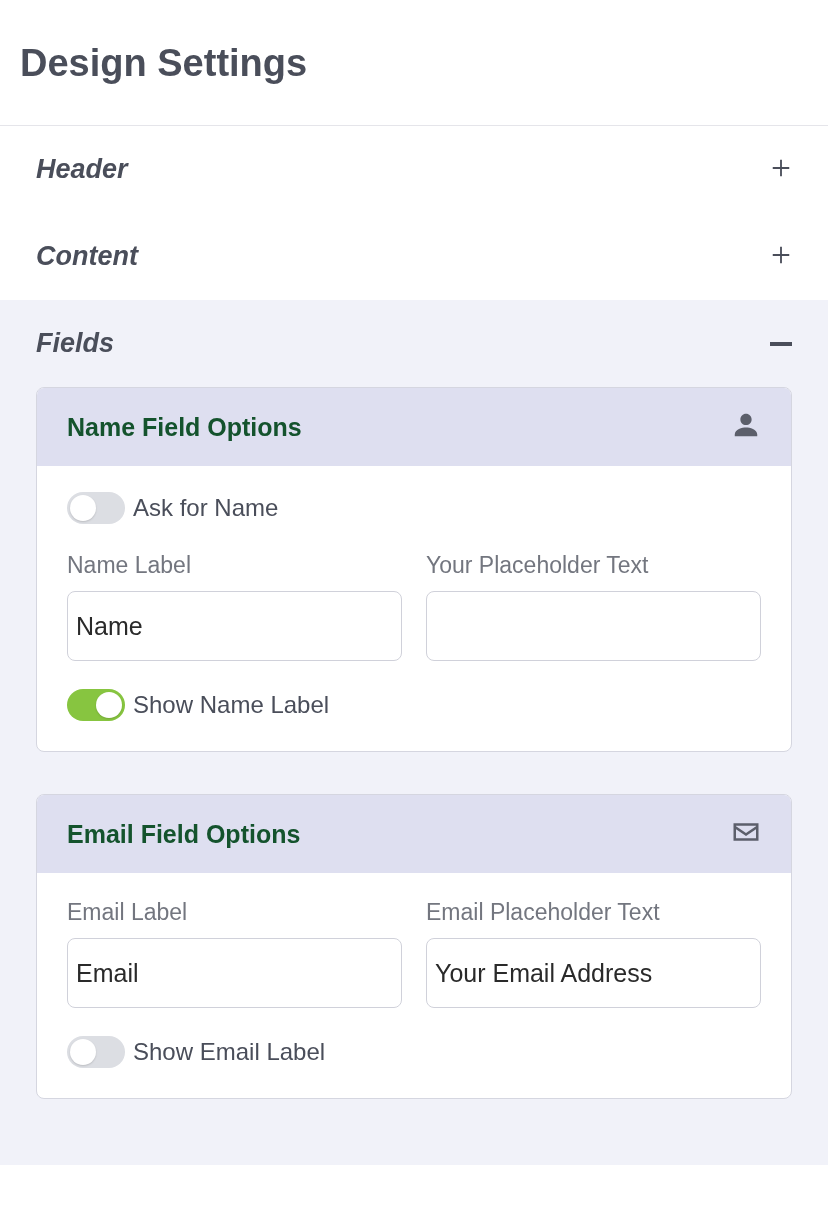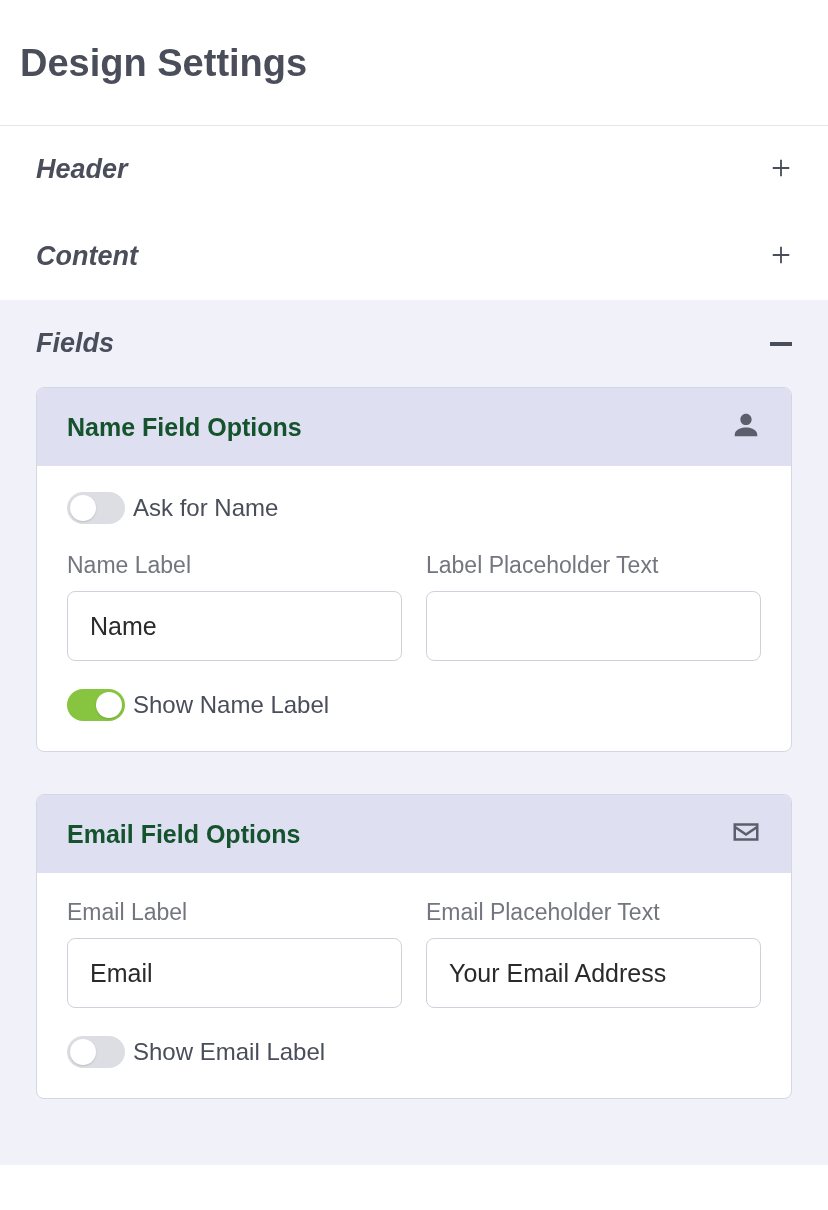--- a/index.html
+++ b/index.html
@@ -133,21 +133,21 @@
       flex-direction: column;
     }
     .field-label {
       font-size: 23px;
       color: #73767f;
       margin-bottom: 12px;
     }
     .text-input {
       width: 100%;
       height: 70px;
-      padding: 0 22px;
+      padding: 0 8px;
       font-size: 25px;
       border: 1px solid #d0d1da;
       border-radius: 8px;
       background: #fff;
       color: #2a2a2a;
       font-family: inherit;
     }
   </style>
 </head>
 <body>
@@ -198,21 +198,21 @@
         </div>
         <div class="toggle-label">Ask for Name</div>
       </div>
 
       <div class="field-row">
         <div class="field-col">
           <div class="field-label">Name Label</div>
           <input type="text" class="text-input" value="Name" style="">
         </div>
         <div class="field-col">
-          <div class="field-label">Label Placeholder Text</div>
+          <div class="field-label">Your Placeholder Text</div>
           <input type="text" class="text-input" value="" style="">
         </div>
       </div>
 
       <div class="toggle-row toggle-bottom">
         <div class="toggle on">
           <div class="toggle-knob"></div>
         </div>
         <div class="toggle-label">Show Name Label</div>
       </div>

